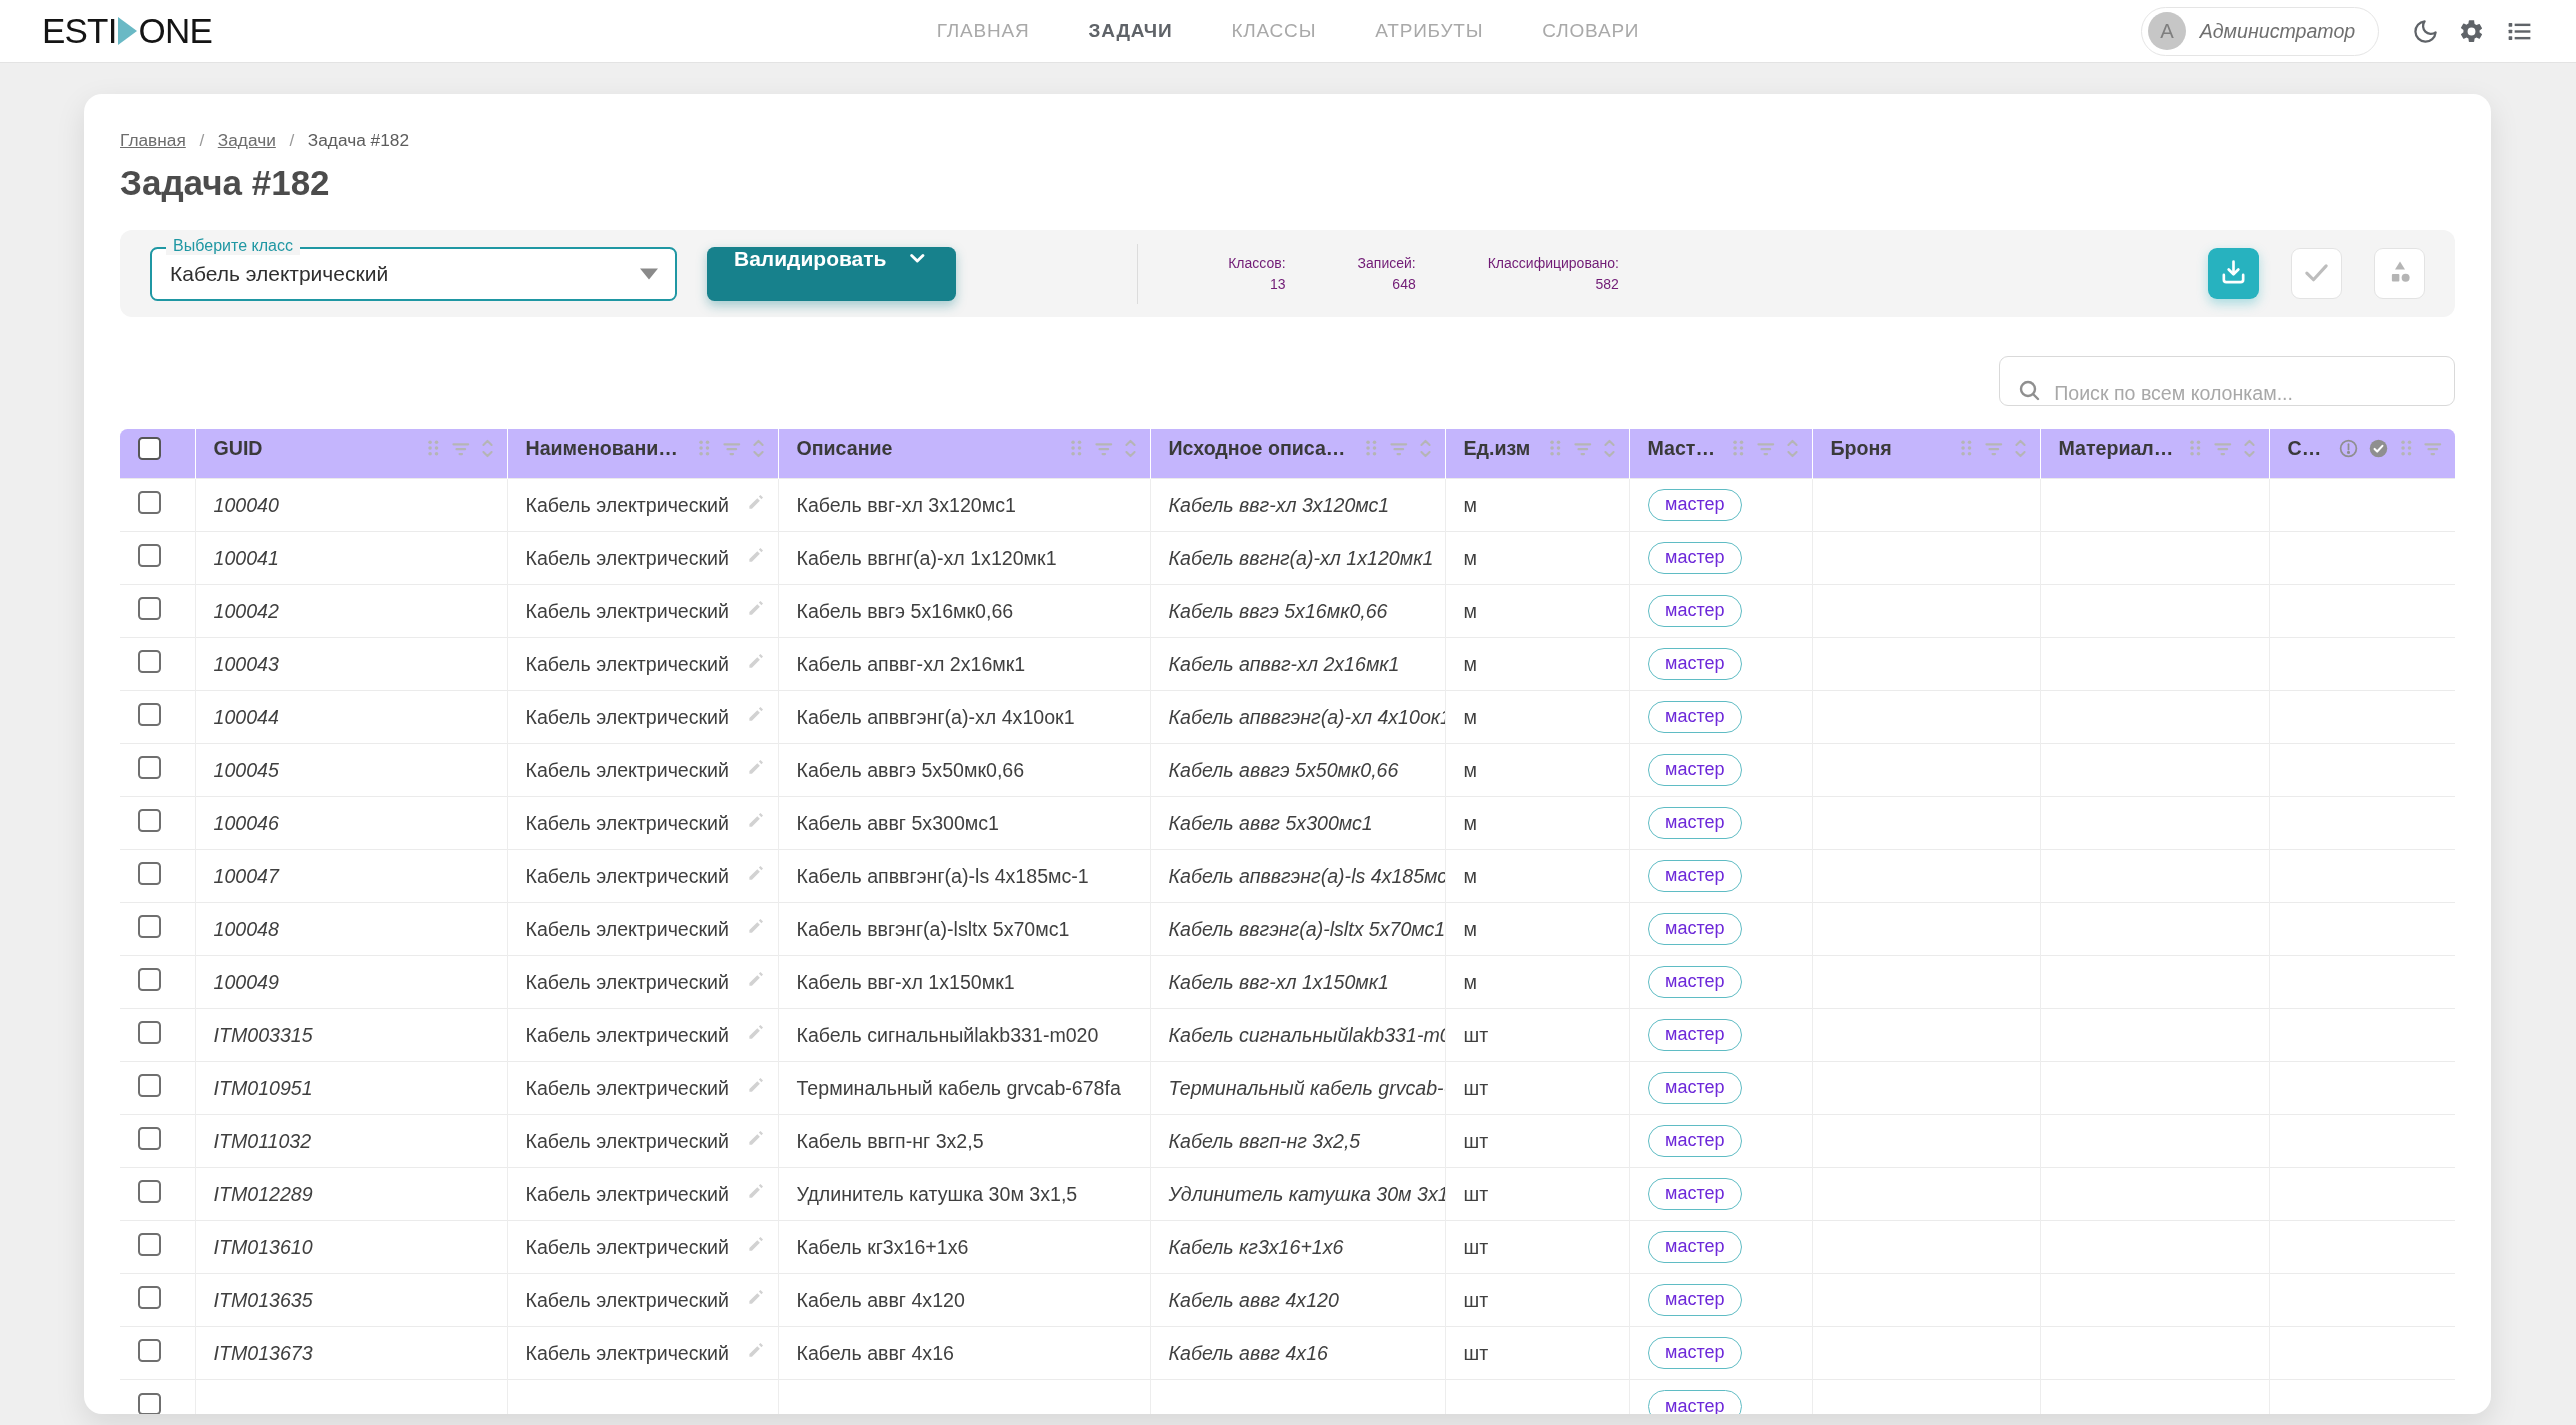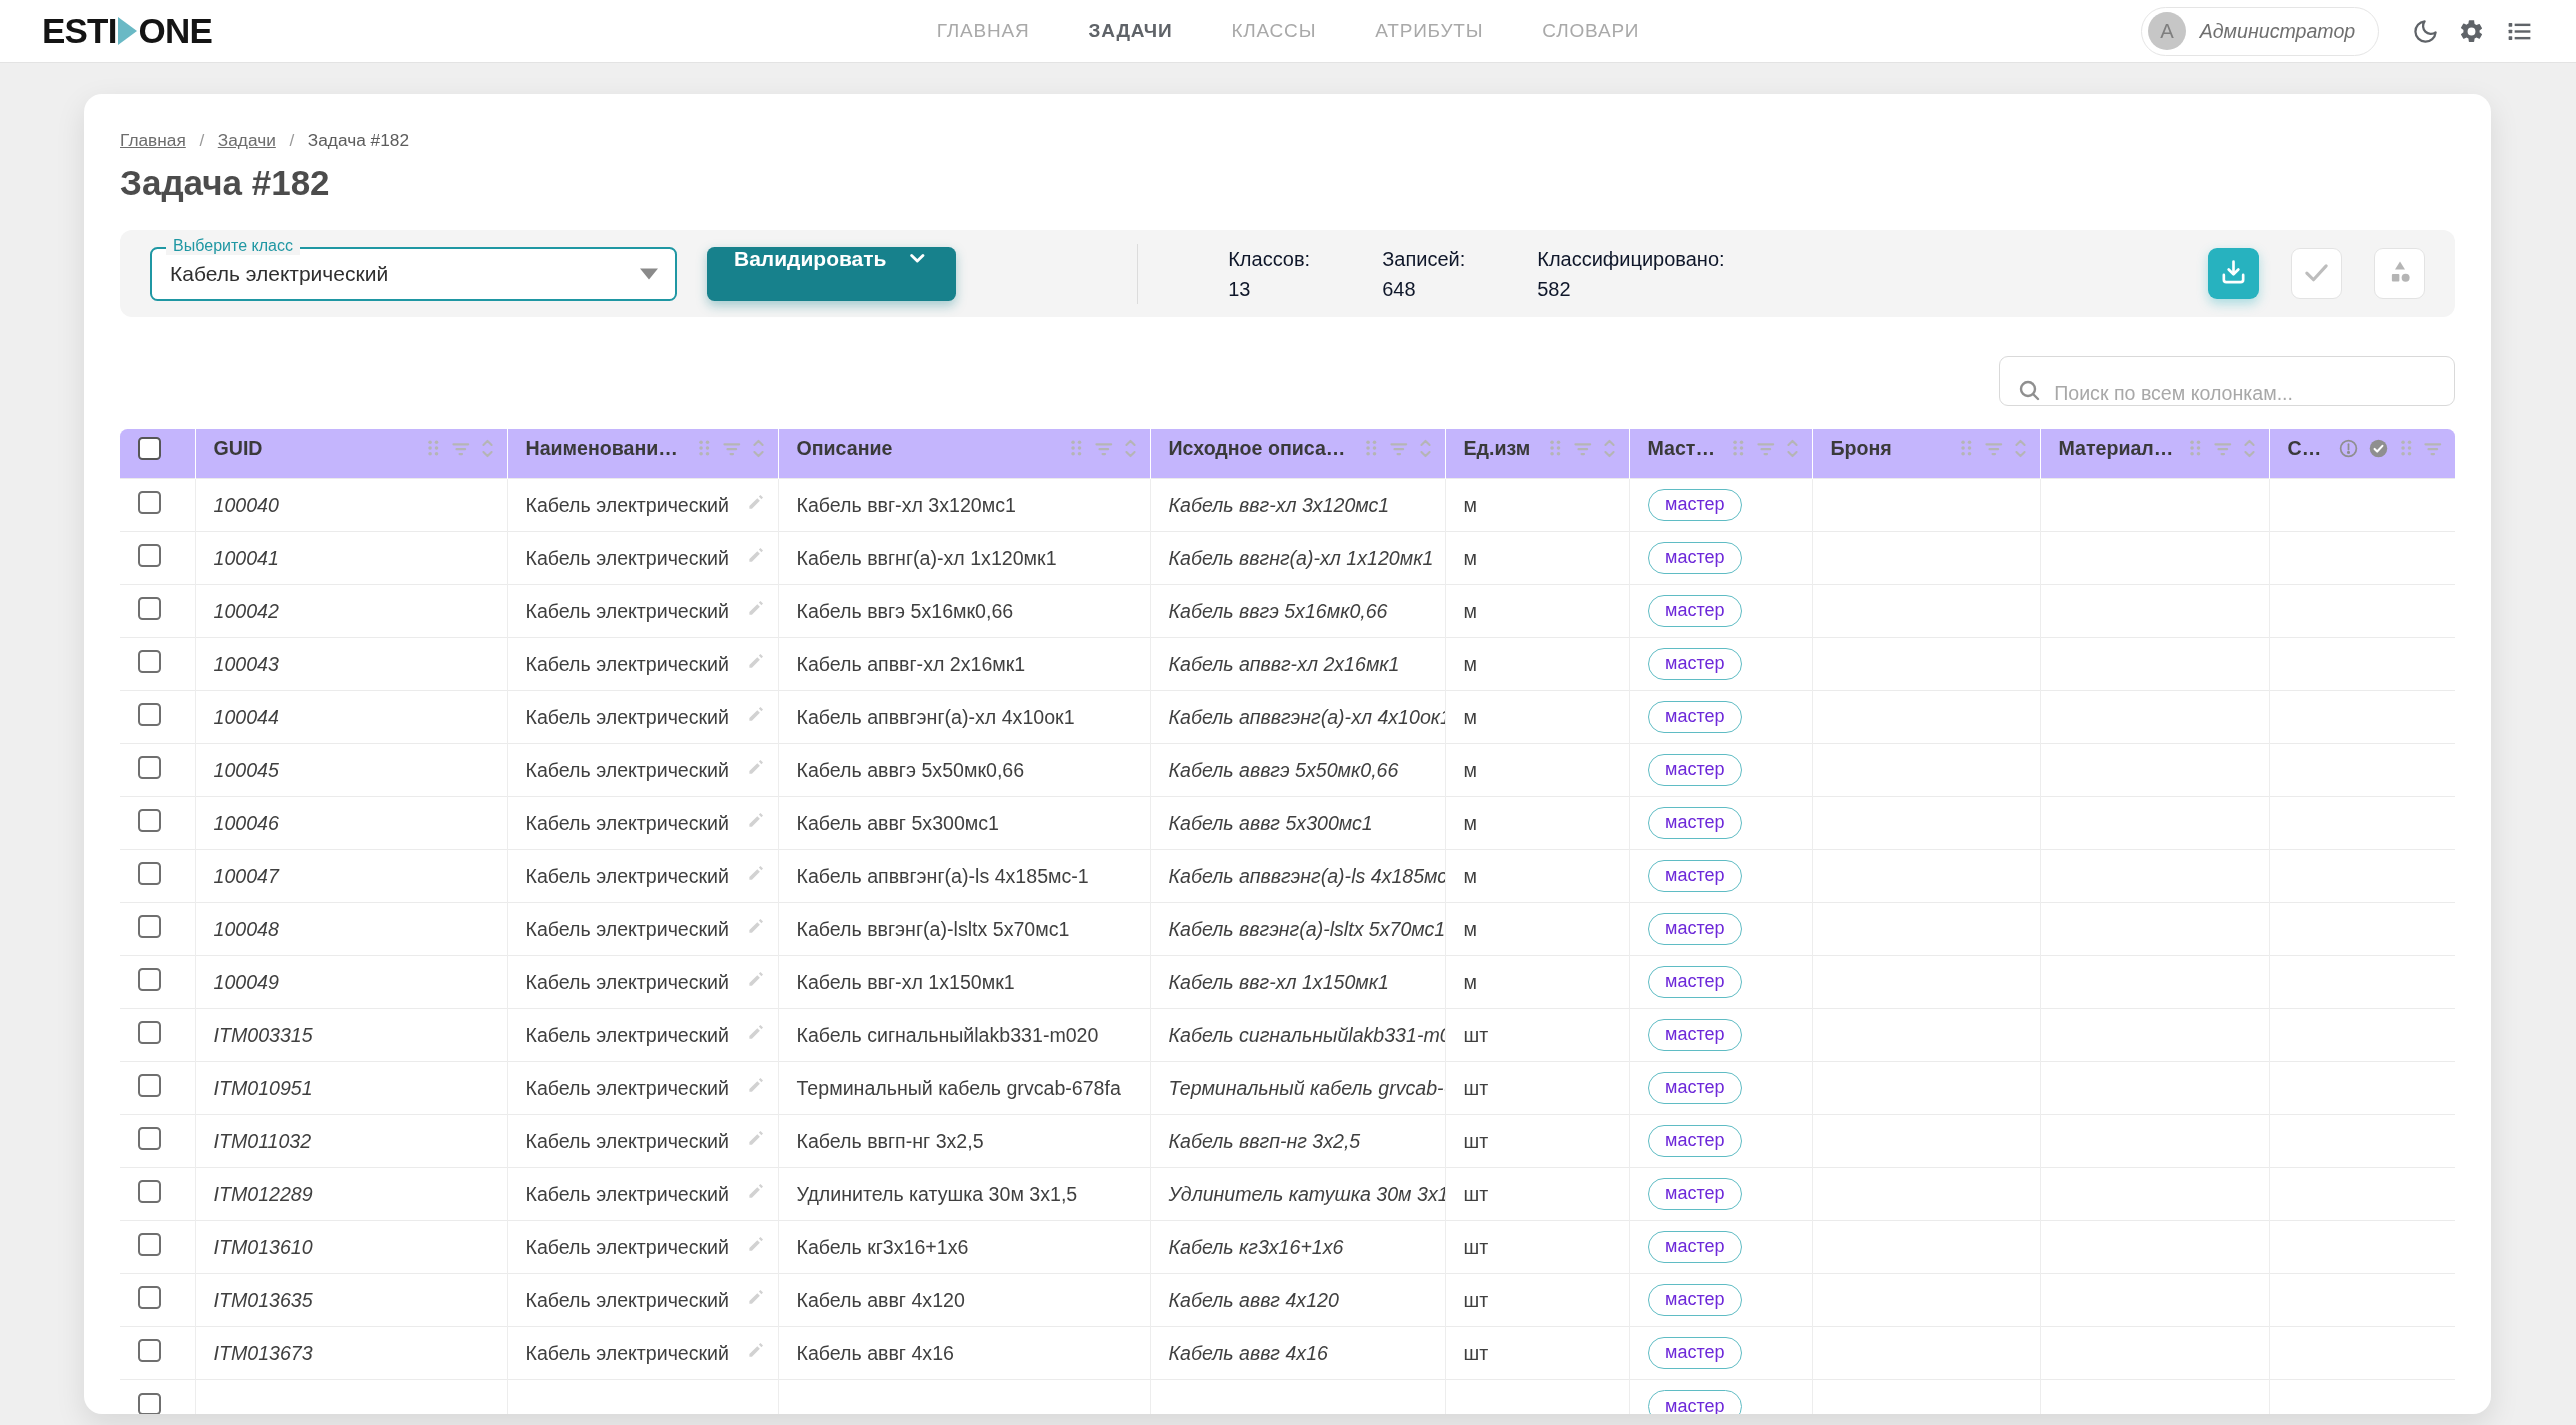--- a/index.html
+++ b/index.html
@@ -2,21 +2,21 @@
 <html style="font-size:12px"><head>
 <meta charset="utf-8">
 <style>
   * { margin:0; padding:0; box-sizing:border-box; }
   html,body { width:2576px; height:1425px; overflow:hidden; background:#efefef;
               font-family:"Liberation Sans", sans-serif; }
 
   
   .app-header { height:63px; background:#ffffff; display:flex; align-items:center;
                 padding:0 42px; position:relative; border-bottom:0.8px solid #e3e3e3; }
-  .logo { display:flex; align-items:center; font-size:35px; font-weight:700;
+  .logo { display:flex; align-items:center; font-size:35px; font-weight:400;
           letter-spacing:-0.8px; color:#141414; }
   .logo-triangle { width:0; height:0; border-top:14.3px solid transparent;
                    border-bottom:14.3px solid transparent; border-left:19.6px solid #6ab9c5;
                    margin:0 1.5px; }
   .main-nav { position:absolute; left:50%; transform:translateX(-50%);
               display:flex; gap:59px; }
   .nav-item { font-size:19px; letter-spacing:0.8px; color:#a9a9a9; cursor:pointer;
               text-transform:uppercase; }
   .nav-item.active { color:#5f6368; font-weight:700; }
   .header-right { margin-left:auto; display:flex; align-items:center; gap:33px; }
@@ -53,21 +53,21 @@
                   overflow:hidden; }
   .select-arrow { position:absolute; right:16.6px; top:50%; transform:translateY(-50%);
                   width:0; height:0; border-left:9px solid transparent;
                   border-right:9px solid transparent; border-top:11.3px solid #8a8a8a; }
   .validate-btn { margin-left:30px; height:54px; padding:0 27px; background:#17818c;
                   border:none; border-radius:7.5px; color:#fff; font-size:21px;
                   display:flex; align-items:flex-start; gap:19.6px; cursor:pointer;
                   font-family:inherit; box-shadow:0 4.5px 10.5px rgba(23,129,140,.35);font-weight:bold; }
   .toolbar-divider { width:1.5px; height:60px; background:#dcdcdc; margin-left:181px; }
   .stats { display:flex; gap:72px; margin-left:90px; }
-  .stat { text-align:left; font-size:20px; color:#0f172a; line-height:1.5; }
+  .stat { text-align:right; font-size:14px; color:#701a75; line-height:1.5; }
   .toolbar-actions { margin-left:auto; display:flex; gap:32px; }
   .action-btn { width:51px; height:51px; border-radius:9px; display:flex;
                 align-items:center; justify-content:center; cursor:pointer;
                 background:#fff; border:1.5px solid #e3e3e3; }
   .action-btn.primary { background:#27b2bf; border:none;
                         box-shadow:0 4.5px 10.5px rgba(39,178,191,.35); }
 
   
   .search-row { margin-top:39px; display:flex; justify-content:flex-end; }
   .search-box { width:456px; height:50px; border:1.5px solid #d9d9d9; border-radius:9px;

